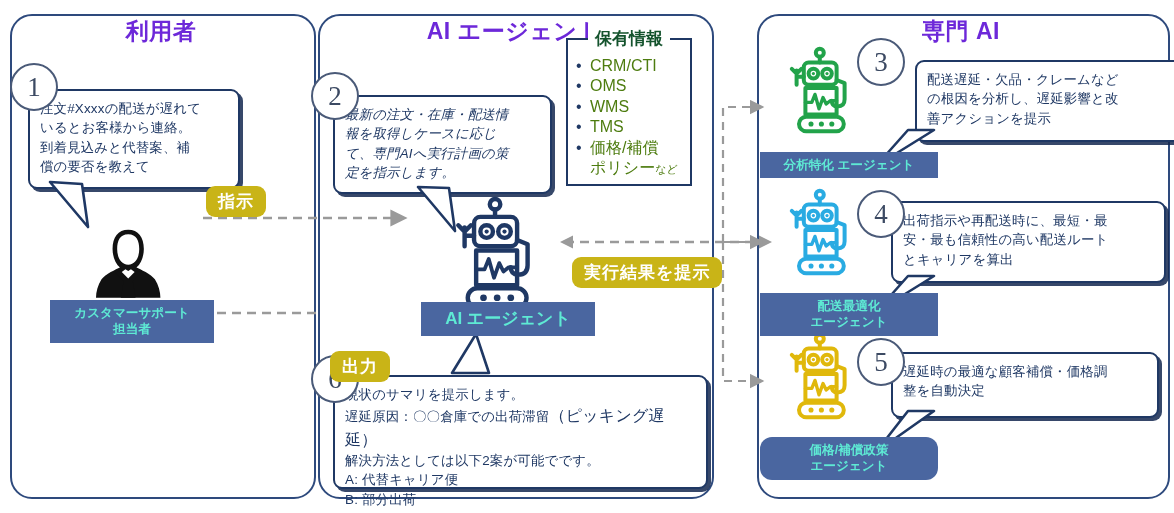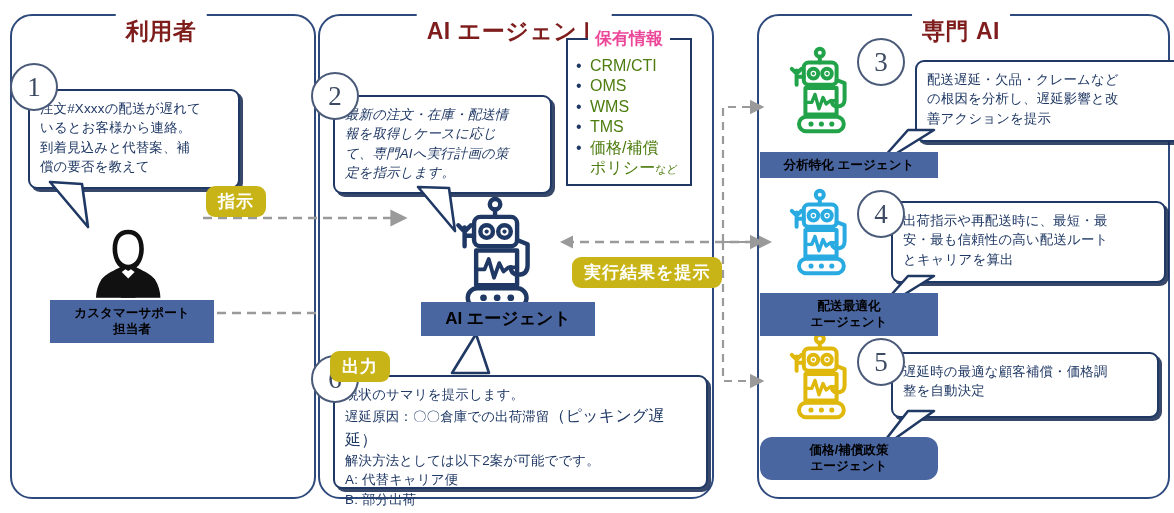--- a/index.html
+++ b/index.html
@@ -3,51 +3,51 @@
 <meta charset="utf-8">
 <style>
   html,body{margin:0;padding:0;background:#ffffff;}
   body{width:1174px;height:513px;position:relative;overflow:hidden;
        font-family:"Liberation Sans","DejaVu Sans",sans-serif;
        color:#1F3864;}
   .stage{position:absolute;left:0;top:0;width:1174px;height:513px;}
 
   
   .panel{position:absolute;border:2px solid #2E4A7D;border-radius:22px;background:#ffffff;}
-  .panel-title{position:absolute;background:#ffffff;padding:16px 10px;
-      font-size:23px;font-weight:bold;color:#7f1d1d;white-space:nowrap;
-      letter-spacing:.5px;transform:translateX(-50%);}
+  .panel-title{position:absolute;background:#ffffff;padding:0 10px;
+      font-size:23px;font-weight:bold;color:#6d28d9;white-space:nowrap;
+      letter-spacing:.5px;transform:translateX(-50%);margin-top:16px;}
 
   
   .bubble{position:absolute;border:2.6px solid #1F3864;border-radius:9px;background:#ffffff;
           box-shadow:3px 3px 0 rgba(20,40,80,.85);}
   .bubble .txt{font-size:13.4px;line-height:1.45;color:#1F3864;padding:8px 10px;display:block;
                white-space:pre-line;letter-spacing:.2px;}
   .bubble .txt small{font-size:16px;}
 
   
   .numcircle{position:absolute;width:44px;height:44px;border-radius:50%;
      border:2.2px solid #4A5A78;background:#ffffff;color:#3C4A63;
      font-size:27px;display:flex;align-items:center;justify-content:center;z-index:6;
      font-family:"Liberation Serif","DejaVu Serif",serif;}
 
   
   .badge{position:absolute;background:#C9B417;color:#ffffff;border-radius:9px;
      font-size:17px;font-weight:bold;padding:4px 12px;white-space:nowrap;z-index:7;
      letter-spacing:1px;}
 
   
-  .capbox{position:absolute;background:#4A66A0;color:#000000;font-weight:bold;
+  .capbox{position:absolute;background:#4A66A0;color:#5eead4;font-weight:bold;
      font-size:12.6px;text-align:center;line-height:1.3;padding:5px 8px;z-index:5;
      white-space:pre-line;}
 
   
   .infobox{position:absolute;border:2.4px solid #1F3864;background:#ffffff;}
   .infobox .hd{position:absolute;top:-13px;left:50%;transform:translateX(-50%);
-     background:#ffffff;padding:0 7px;font-size:17px;font-weight:bold;color:#ec4899;white-space:nowrap;}
+     background:#ffffff;padding:0 7px;font-size:17px;font-weight:bold;color:#14532d;white-space:nowrap;}
   .infobox ul{margin:0;padding:16px 4px 4px 22px;list-style:none;}
   .infobox li{font-size:16px;line-height:1.28;color:#4d7c0f;position:relative;white-space:nowrap;}
   .infobox li:before{content:"\2022";position:absolute;left:-14px;color:#1F3864;}
   .infobox li .sml{font-size:11px;}
   .infobox li.cont:before{content:"";}
 
   
   svg.overlay{position:absolute;left:0;top:0;width:1174px;height:513px;pointer-events:none;}
 </style>
 </head>

